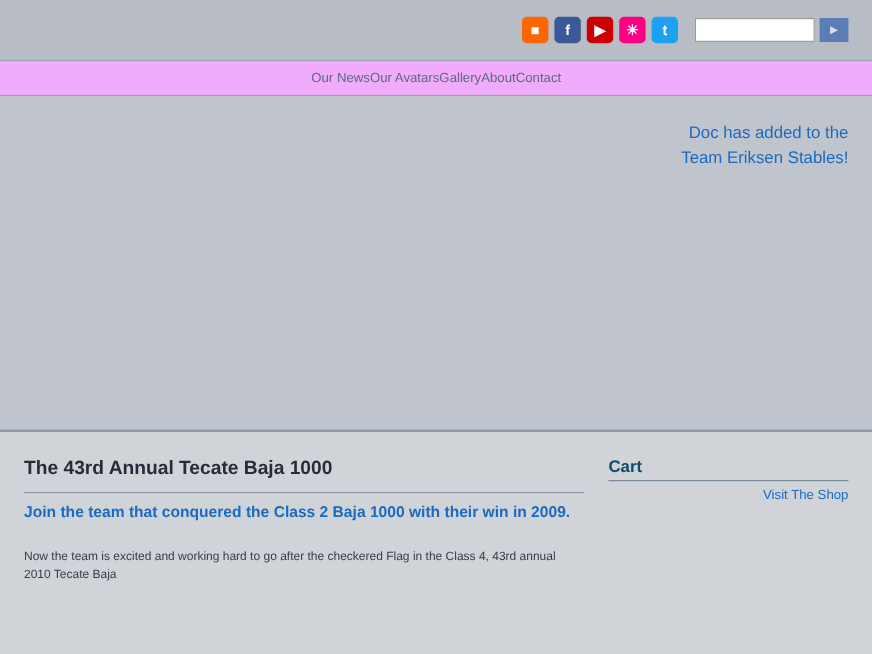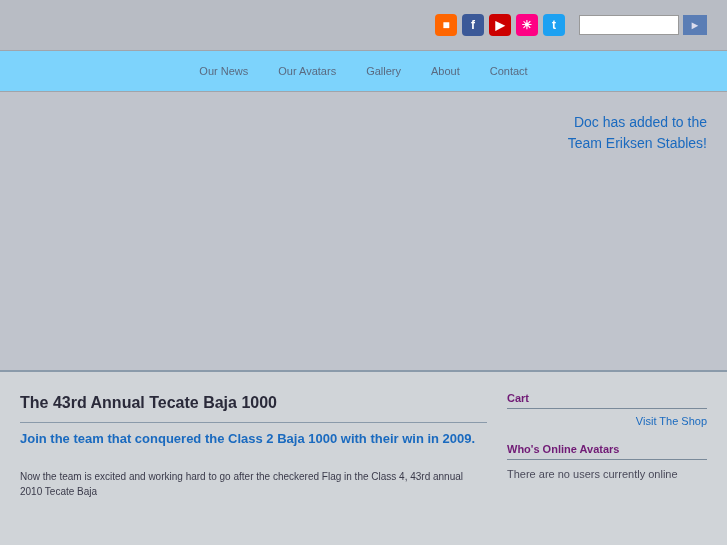--- a/index.html
+++ b/index.html
@@ -70,26 +70,25 @@
       background: #5a7db5;
       border: none;
       cursor: pointer;
       display: flex;
       align-items: center;
       justify-content: center;
     }
 
     
     .nav-bar {
-      background: #7dd3fc;
-      height: 42px;
+      background: #f0abfc;
+      height: 30px;
       display: flex;
       align-items: center;
       justify-content: center;
-      gap: 30px;
       border-top: 1px solid #a0a4aa;
       border-bottom: 1px solid #a0a4aa;
     }
 
     .nav-item {
       color: #5a6a80;
       font-size: 11px;
       cursor: pointer;
       text-decoration: none;
       white-space: nowrap;
@@ -165,23 +164,23 @@
     .sidebar {
       width: 200px;
       flex-shrink: 0;
     }
 
     .sidebar-widget {
       margin-bottom: 16px;
     }
 
     .widget-title {
-      font-size: 11px;
-      font-weight: bold;
-      color: #701a75;
+      font-size: 14px;
+      font-weight: bold;
+      color: #0c4a6e;
       margin-bottom: 4px;
     }
 
     .widget-divider {
       border: none;
       border-top: 1px solid #7a8a9a;
       margin-bottom: 6px;
     }
 
     .widget-text {
@@ -247,20 +246,15 @@
   </div>
 
   <div class="sidebar">
 
     <div class="sidebar-widget">
       <div class="widget-title">Cart</div>
       <hr class="widget-divider">
       <a class="widget-link">Visit The Shop</a>
     </div>
 
-    <div class="sidebar-widget">
-      <div class="widget-title">Who's Online Avatars</div>
-      <hr class="widget-divider">
-      <div class="widget-text">There are no users currently online</div>
-    </div>
 
   </div>
 </div>
 
 </body></html>

